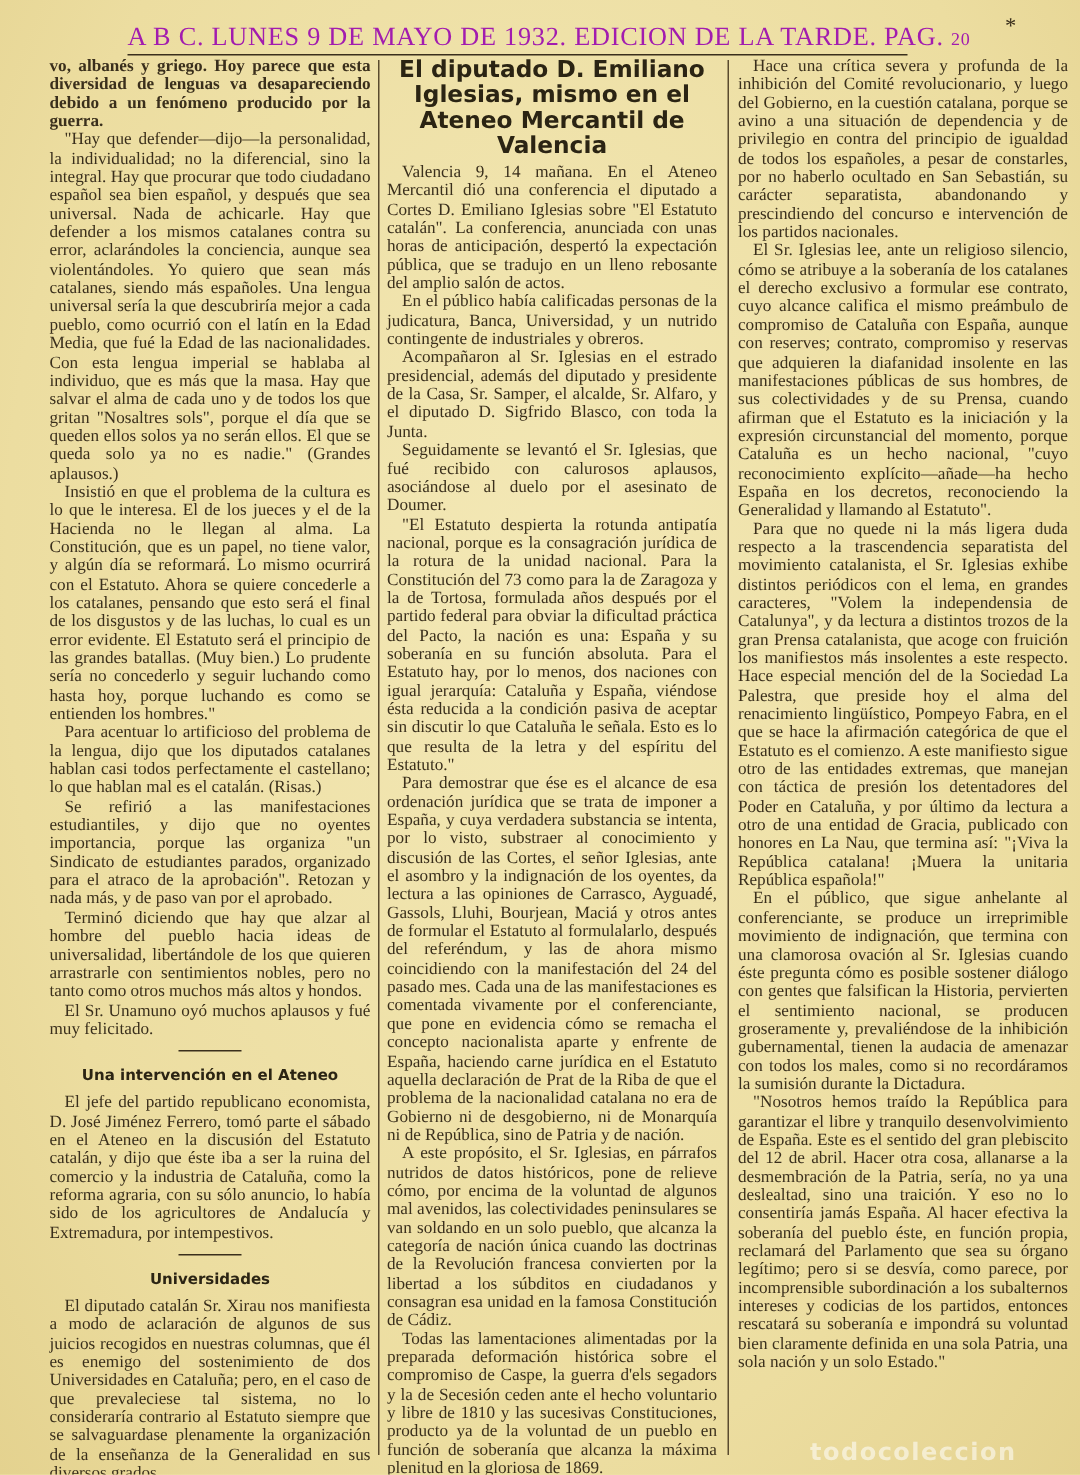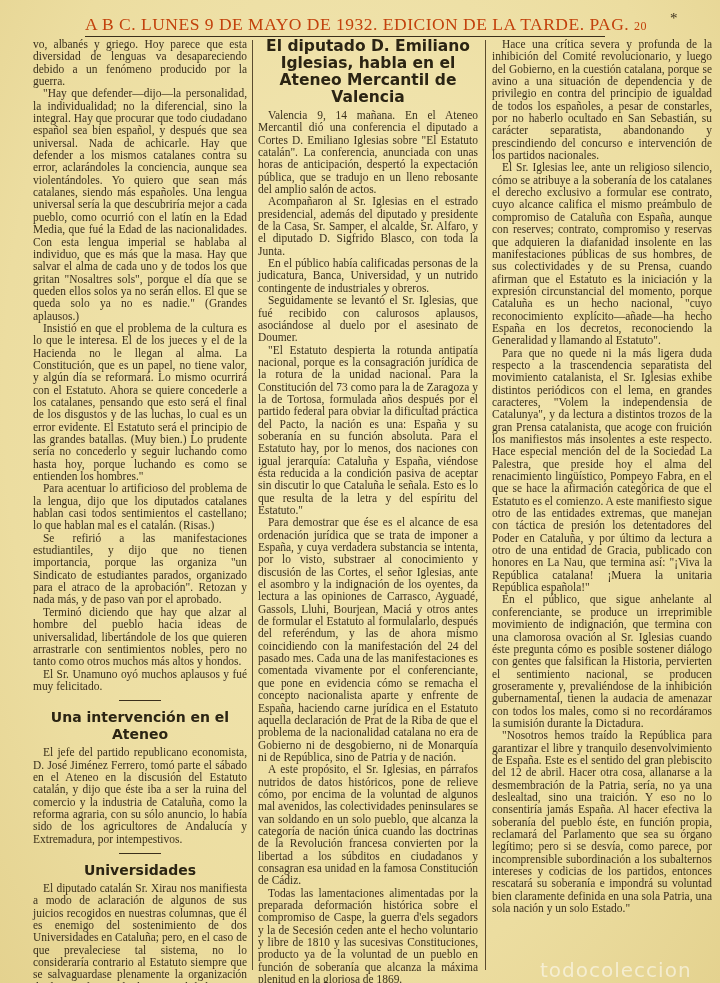--- a/index.html
+++ b/index.html
@@ -7,83 +7,83 @@
     width: 720px; height: 983px; overflow: hidden;
     background: #efe2a8;
     background-image: radial-gradient(ellipse at 50% 40%, #f3e8b6 0%, #ecdda0 70%, #e4d28f 100%);
     color: #3a2f1c;
     font-family: "Liberation Serif", "DejaVu Serif", serif;
     position: relative;
   }
   .masthead {
     position: absolute; top: 14px; left: 85px; width: 520px;
     text-align: center; font-size: 17.5px; letter-spacing: 0.5px;
-    color: #c2410c; border-bottom: 1.5px solid #3a2f1c; padding-bottom: 1px;
+    color: #a21caf; border-bottom: 1.5px solid #3a2f1c; padding-bottom: 1px;
     white-space: nowrap;
   }
   .masthead .pg { font-size: 12px; }
   .star { position: absolute; top: 10px; left: 670px; font-size: 15px; color: #3a2f1c; }
   .col {
     position: absolute; top: 38px; font-size: 11.45px; line-height: 12.35px;
     text-align: justify; hyphens: manual;
   }
   .col p { margin: 0; text-indent: 10px; }
-  .col p.noindent { text-indent: 0; }
+  .col p.noindent { text-indent: 0; font-weight: bold; }
   #col1 { left: 33px; width: 214px; }
   #col2 { left: 258px; width: 220px; }
   #col3 { left: 492px; width: 220px; }
   .vrule { position: absolute; top: 40px; width: 1px; background: #5a4b2e; }
   .headline {
     font-family: "DejaVu Sans", "Liberation Sans", sans-serif;
     font-weight: 600; text-align: center; color: #2b2413;
     margin: 0 0 3px 0;
   }
   .h-main { font-size: 15.5px; line-height: 17px; }
-  .h-sub { font-size: 14px; line-height: 17px; margin-top: 8px; }
+  .h-sub { font-size: 10px; line-height: 17px; margin-top: 8px; }
   .sep { width: 42px; height: 1px; background: #3a2f1c; margin: 8px auto 4px; }
   .watermark {
     position: absolute; left: 540px; top: 958px;
-    font-family: "DejaVu Sans", sans-serif; font-weight: normal; font-size: 20px;
+    font-family: "DejaVu Sans", sans-serif; font-weight: bold; font-size: 16px;
     color: rgba(255,255,255,0.55); letter-spacing: 1px;
   }
 </style>
 </head>
 <body>
 
 <div class="masthead">
   <span>A B C. LUNES 9 DE MAYO DE 1932. EDICION DE LA TARDE. PAG.</span>
   <span class="pg">20</span>
 </div>
 <div class="star">*</div>
 
 <div class="vrule" style="left:252px; height:930px;"></div>
 <div class="vrule" style="left:485px; height:930px;"></div>
 
 <div class="col" id="col1">
   <p class="noindent">vo, albanés y griego. Hoy parece que esta diversidad de lenguas va desapareciendo debido a un fenómeno producido por la guerra.</p>
   <p>"Hay que defender—dijo—la personalidad, la individualidad; no la diferencial, sino la integral. Hay que procurar que todo ciudadano español sea bien español, y después que sea universal. Nada de achicarle. Hay que defender a los mismos catalanes contra su error, aclarándoles la conciencia, aunque sea violentándoles. Yo quiero que sean más catalanes, siendo más españoles. Una lengua universal sería la que descubriría mejor a cada pueblo, como ocurrió con el latín en la Edad Media, que fué la Edad de las nacionalidades. Con esta lengua imperial se hablaba al individuo, que es más que la masa. Hay que salvar el alma de cada uno y de todos los que gritan "Nosaltres sols", porque el día que se queden ellos solos ya no serán ellos. El que se queda solo ya no es nadie." (Grandes aplausos.)</p>
   <p>Insistió en que el problema de la cultura es lo que le interesa. El de los jueces y el de la Hacienda no le llegan al alma. La Constitución, que es un papel, no tiene valor, y algún día se reformará. Lo mismo ocurrirá con el Estatuto. Ahora se quiere concederle a los catalanes, pensando que esto será el final de los disgustos y de las luchas, lo cual es un error evidente. El Estatuto será el principio de las grandes batallas. (Muy bien.) Lo prudente sería no concederlo y seguir luchando como hasta hoy, porque luchando es como se entienden los hombres."</p>
-  <p>Para acentuar lo artificioso del problema de la lengua, dijo que los diputados catalanes hablan casi todos sentimientos el castellano; lo que hablan mal es el catalán. (Risas.)</p>
-  <p>Se refirió a las manifestaciones estudiantiles, y dijo que no tienen importancia, porque las organiza "un Sindicato de estudiantes parados, organizado para el atraco de la aprobación". Retozan y nada más, y de paso van por el aprobado.</p>
+  <p>Para acentuar lo artificioso del problema de la lengua, dijo que los diputados catalanes hablan casi todos perfectamente el castellano; lo que hablan mal es el catalán. (Risas.)</p>
+  <p>Se refirió a las manifestaciones estudiantiles, y dijo que no oyentes importancia, porque las organiza "un Sindicato de estudiantes parados, organizado para el atraco de la aprobación". Retozan y nada más, y de paso van por el aprobado.</p>
   <p>Terminó diciendo que hay que alzar al hombre del pueblo hacia ideas de universalidad, libertándole de los que quieren arrastrarle con sentimientos nobles, pero no tanto como otros muchos más altos y hondos.</p>
   <p>El Sr. Unamuno oyó muchos aplausos y fué muy felicitado.</p>
   <div class="sep"></div>
   <div class="headline h-sub">Una intervención en el Ateneo</div>
   <p>El jefe del partido republicano economista, D. José Jiménez Ferrero, tomó parte el sábado en el Ateneo en la discusión del Estatuto catalán, y dijo que éste iba a ser la ruina del comercio y la industria de Cataluña, como la reforma agraria, con su sólo anuncio, lo había sido de los agricultores de Andalucía y Extremadura, por intempestivos.</p>
   <div class="sep"></div>
   <div class="headline h-sub">Universidades</div>
   <p>El diputado catalán Sr. Xirau nos manifiesta a modo de aclaración de algunos de sus juicios recogidos en nuestras columnas, que él es enemigo del sostenimiento de dos Universidades en Cataluña; pero, en el caso de que prevaleciese tal sistema, no lo consideraría contrario al Estatuto siempre que se salvaguardase plenamente la organización de la enseñanza de la Generalidad en sus diversos grados.</p>
 
 </div>
 
 <div class="col" id="col2">
-  <div class="headline h-main">El diputado D. Emiliano Iglesias, habla en el Ateneo Mercantil de Valencia</div>
+  <div class="headline h-main">El diputado D. Emiliano Iglesias, mismo en el Ateneo Mercantil de Valencia</div>
   <p>Valencia 9, 14 mañana. En el Ateneo Mercantil dió una conferencia el diputado a Cortes D. Emiliano Iglesias sobre "El Estatuto catalán". La conferencia, anunciada con unas horas de anticipación, despertó la expectación pública, que se tradujo en un lleno rebosante del amplio salón de actos.</p>
+  <p>En el público había calificadas personas de la judicatura, Banca, Universidad, y un nutrido contingente de industriales y obreros.</p>
   <p>Acompañaron al Sr. Iglesias en el estrado presidencial, además del diputado y presidente de la Casa, Sr. Samper, el alcalde, Sr. Alfaro, y el diputado D. Sigfrido Blasco, con toda la Junta.</p>
-  <p>En el público había calificadas personas de la judicatura, Banca, Universidad, y un nutrido contingente de industriales y obreros.</p>
   <p>Seguidamente se levantó el Sr. Iglesias, que fué recibido con calurosos aplausos, asociándose al duelo por el asesinato de Doumer.</p>
   <p>"El Estatuto despierta la rotunda antipatía nacional, porque es la consagración jurídica de la rotura de la unidad nacional. Para la Constitución del 73 como para la de Zaragoza y la de Tortosa, formulada años después por el partido federal para obviar la dificultad práctica del Pacto, la nación es una: España y su soberanía en su función absoluta. Para el Estatuto hay, por lo menos, dos naciones con igual jerarquía: Cataluña y España, viéndose ésta reducida a la condición pasiva de aceptar sin discutir lo que Cataluña le señala. Esto es lo que resulta de la letra y del espíritu del Estatuto."</p>
   <p>Para demostrar que ése es el alcance de esa ordenación jurídica que se trata de imponer a España, y cuya verdadera substancia se intenta, por lo visto, substraer al conocimiento y discusión de las Cortes, el señor Iglesias, ante el asombro y la indignación de los oyentes, da lectura a las opiniones de Carrasco, Ayguadé, Gassols, Lluhi, Bourjean, Maciá y otros antes de formular el Estatuto al formulalarlo, después del referéndum, y las de ahora mismo coincidiendo con la manifestación del 24 del pasado mes. Cada una de las manifestaciones es comentada vivamente por el conferenciante, que pone en evidencia cómo se remacha el concepto nacionalista aparte y enfrente de España, haciendo carne jurídica en el Estatuto aquella declaración de Prat de la Riba de que el problema de la nacionalidad catalana no era de Gobierno ni de desgobierno, ni de Monarquía ni de República, sino de Patria y de nación.</p>
   <p>A este propósito, el Sr. Iglesias, en párrafos nutridos de datos históricos, pone de relieve cómo, por encima de la voluntad de algunos mal avenidos, las colectividades peninsulares se van soldando en un solo pueblo, que alcanza la categoría de nación única cuando las doctrinas de la Revolución francesa convierten por la libertad a los súbditos en ciudadanos y consagran esa unidad en la famosa Constitución de Cádiz.</p>
   <p>Todas las lamentaciones alimentadas por la preparada deformación histórica sobre el compromiso de Caspe, la guerra d'els segadors y la de Secesión ceden ante el hecho voluntario y libre de 1810 y las sucesivas Constituciones, producto ya de la voluntad de un pueblo en función de soberanía que alcanza la máxima plenitud en la gloriosa de 1869.</p>
 
 </div>
 
 <div class="col" id="col3">
   <p>Hace una crítica severa y profunda de la inhibición del Comité revolucionario, y luego del Gobierno, en la cuestión catalana, porque se avino a una situación de dependencia y de privilegio en contra del principio de igualdad de todos los españoles, a pesar de constarles, por no haberlo ocultado en San Sebastián, su carácter separatista, abandonando y prescindiendo del concurso e intervención de los partidos nacionales.</p>

